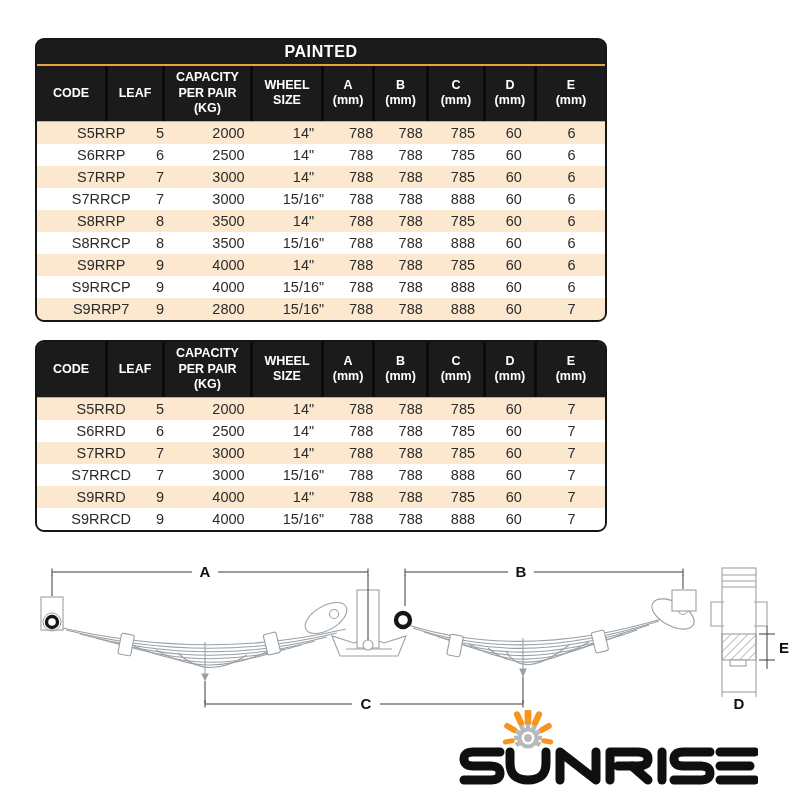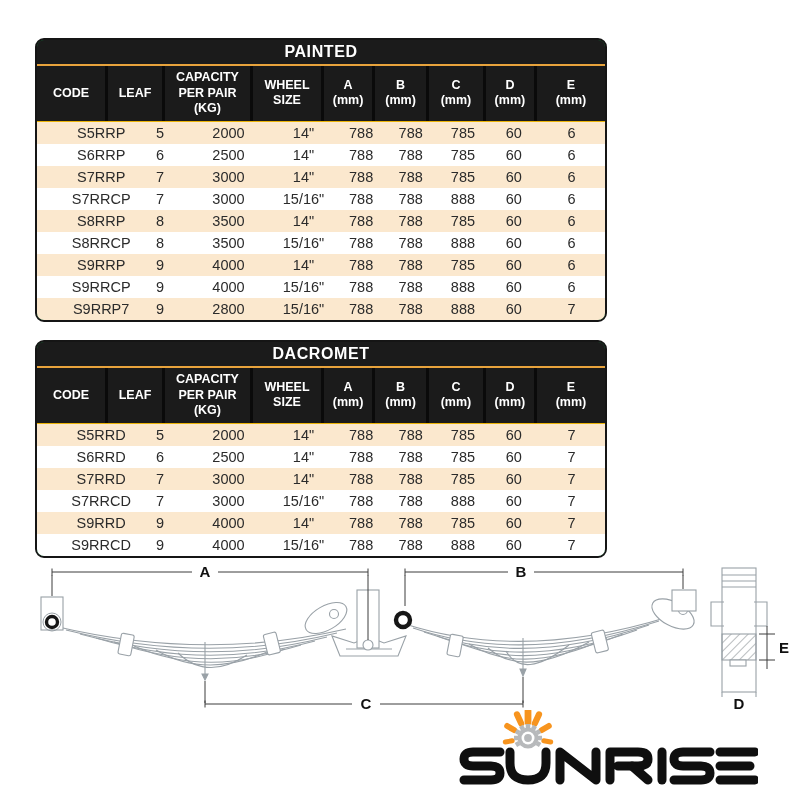--- a/index.html
+++ b/index.html
@@ -146,21 +146,20 @@
           <div class="cell">788</div>
           <div class="cell">788</div>
           <div class="cell">888</div>
           <div class="cell">60</div>
           <div class="cell">7</div>
         </div>
       </div>
   </section>
 
   <section class="spec-table" style="top:340px">
-    <div class="tbl-title">DACROMET</div>
     <div class="grid head">
         <div class="hcell">CODE</div>
         <div class="hcell">LEAF</div>
         <div class="hcell">CAPACITY
 PER PAIR (KG)</div>
         <div class="hcell">WHEEL
 SIZE</div>
         <div class="hcell">A
 (mm)</div>
         <div class="hcell">B

